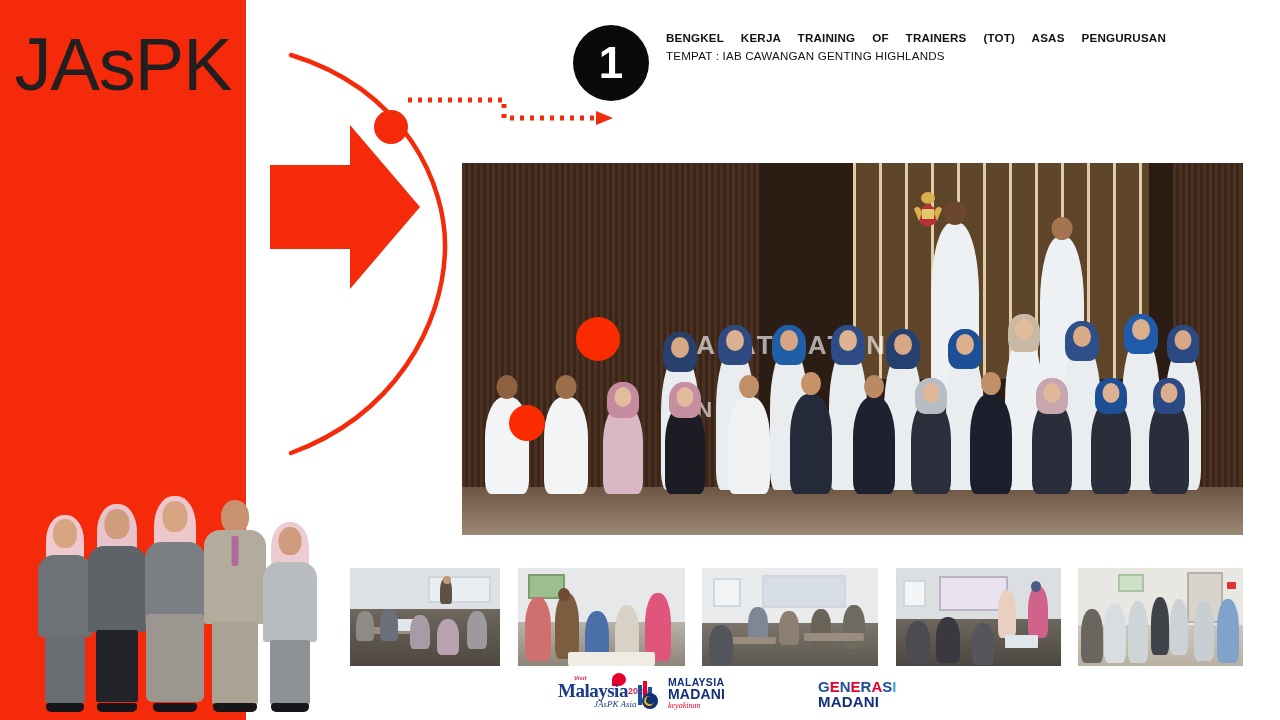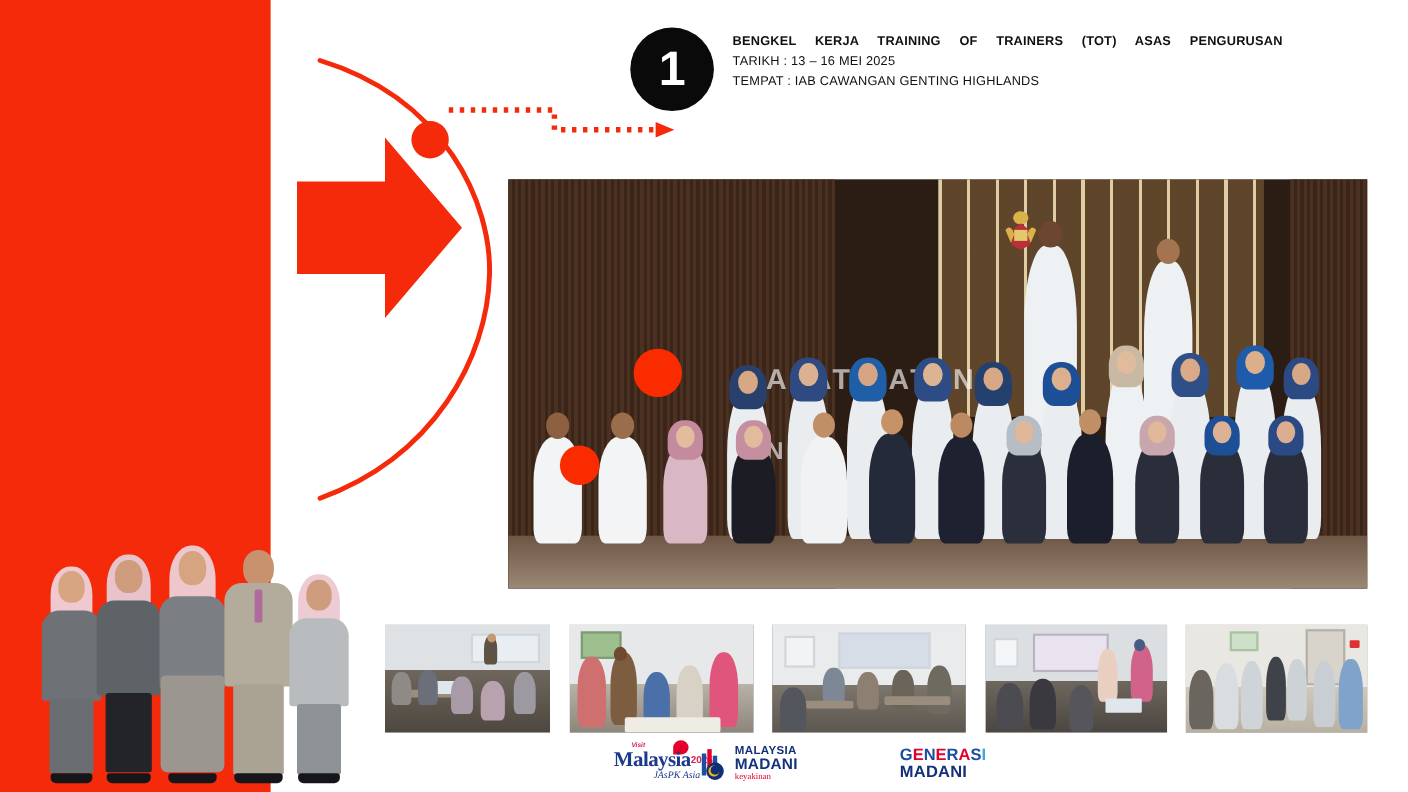--- a/index.html
+++ b/index.html
@@ -119,39 +119,40 @@
      font-family:"Liberation Serif", serif; letter-spacing:-.5px;}
   .vm-year { position:absolute; left:72px; top:12px; font-size:9px; font-weight:700; color:#d81e5b; }
   .vm-sub { position:absolute; left:38px; top:25px; font-size:9px; color:#1b3a8c; font-style:italic;
      font-family:"Liberation Serif", serif;}
   .vm-hib { position:absolute; left:56px; top:-1px; width:14px; height:13px; background:#e4002b; border-radius:50% 50% 50% 0;}
 
   .lg-mm { left:608px; }
   .mm-icon { width:26px; height:30px; position:relative; margin-right:5px; }
   .mm-txt1 { font-size:10.5px; font-weight:700; color:#13317a; letter-spacing:.3px; line-height:1.0;}
   .mm-txt2 { font-size:14px; font-weight:700; color:#13317a; letter-spacing:.2px; line-height:1.0;}
-  .mm-txt3 { font-size:8px; color:#e4002b; font-family:"Liberation Serif", serif; line-height:1.2;}
+  .mm-txt3 { font-size:8px; font-style:italic; color:#e4002b; font-family:"Liberation Serif", serif; line-height:1.2;}
 
   .lg-as { left:703px; }
   .as-mark { width:34px; height:34px; position:relative; margin-right:4px;}
   .as-name { font-size:17px; font-weight:700; color:#13317a; letter-spacing:.5px; line-height:1;}
   .as-sub { font-size:8px; font-weight:700; color:#13317a; letter-spacing:.4px; background:#13317a; color:#fff; padding:0 2px;}
   .as-tiny { font-size:3.6px; color:#13317a; letter-spacing:.2px;}
   .as-40 { position:absolute; left:22px; top:-4px; font-size:7px; font-weight:700; color:#e4002b;}
 
   .lg-gm { left:789px; }
   .gm-l1 { font-size:15px; font-weight:700; letter-spacing:0; line-height:1;}
   .gm-l2 { font-size:15px; font-weight:700; color:#13317a; letter-spacing:.2px; line-height:1.05;}
 </style>
 </head>
 <body>
 
 <div class="slide">
 
   <div class="red-panel"></div>
+  <div class="brand-title">JAsPK</div>
 
   <div class="team-photo">
 
     <div class="person" style="left:12px; width:58px; height:205px;">
       <div class="p-scarf" style="top:8px; width:38px; height:56px; background:#efc9cf;"></div>
       <div class="p-head" style="top:12px; width:24px; height:29px; background:#d8a583;"></div>
       <div class="p-body" style="top:48px; width:54px; height:82px; background:#6e7277;"></div>
       <div class="p-legs" style="top:128px; width:40px; height:68px; background:#6a6e73;"></div>
       <div class="p-shoes" style="bottom:0; width:38px;"></div>
     </div>
@@ -196,21 +197,20 @@
   <div class="dot-node"></div>
 
   <svg class="dotted-path" width="230" height="48" viewBox="0 0 230 48">
     <path d="M 8 15 L 104 15 L 104 33 L 196 33" fill="none" stroke="#f42a0a" stroke-width="5" stroke-dasharray="4 6" stroke-linecap="butt"></path>
     <path d="M 196 26 L 213 33 L 196 40 Z" fill="#f42a0a"></path>
   </svg>
 
   <div class="num-badge">1</div>
   <div class="header-text">
     <div class="ht-line1">BENGKEL KERJA TRAINING OF TRAINERS (TOT) ASAS PENGURUSAN</div>
-    <div class="ht-sub">TARIKH : 13 – 16 MEI 2025</div>
     <div class="ht-sub">TEMPAT : IAB CAWANGAN GENTING HIGHLANDS</div>
   </div>
 
   <div class="main-photo">
     <div class="wall-dark"></div>
     <div class="wall-light"></div>
     <div class="wall-glow"></div>
     <div class="wall-rightdoor"></div>
 
     <svg class="crest" viewBox="0 0 34 40">

